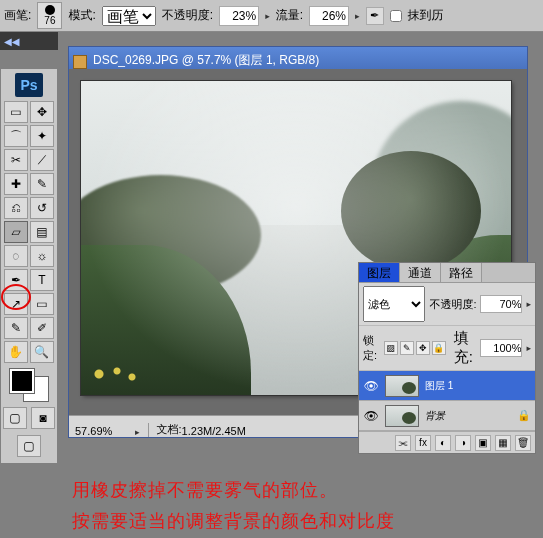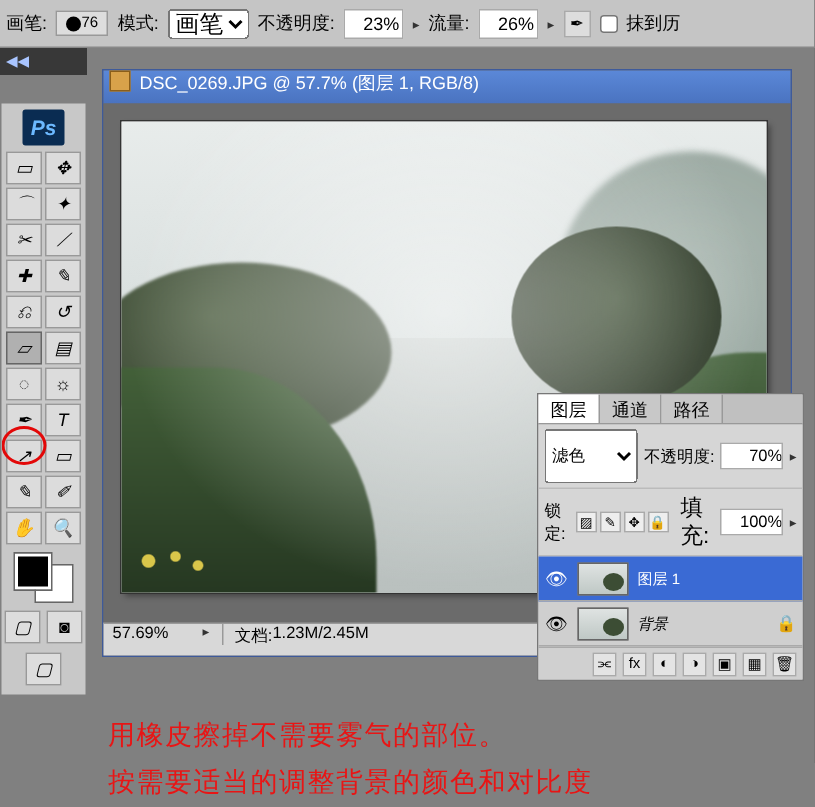--- a/index.html
+++ b/index.html
@@ -1,73 +1,73 @@
 <!DOCTYPE html>
 <html><head>
 <meta charset="utf-8">
 <style>
 * { box-sizing: border-box; margin: 0; padding: 0; font-family: "SimSun", "Arial", sans-serif; }
 body { background: #808080; width: 543px; height: 538px; overflow: hidden; position: relative; }
 
 
 .options-bar { background: #c5c5c5; height: 32px; display: flex; align-items: center; padding: 2px 4px; font-size: 12px; border-bottom: 1px solid #888; }
 .options-bar > * { margin-right: 6px; }
-.brush-preset { display: flex; flex-direction: row; align-items: center; border: 1px solid #999; padding: 2px 6px; background: #ddd; }
+.brush-preset { display: flex; flex-direction: column; align-items: center; border: 1px solid #999; padding: 2px 6px; background: #ddd; }
 .brush-dot { width: 10px; height: 10px; background: #000; border-radius: 50%; }
 .brush-size { font-size: 10px; }
 .mode-select { height: 20px; font-size: 16px; }
 .pct-input { width: 40px; height: 20px; text-align: right; font-size: 12px; border: 1px solid #aaa; padding-right: 2px; }
 .chevron { font-size: 9px; color: #333; }
 .check { width: 12px; height: 12px; }
 .icon-sm { width: 18px; height: 18px; display: flex; align-items: center; justify-content: center; border: 1px solid #aaa; background: #ddd; font-size: 11px; }
 
 
 .collapse-bar { background: #383838; color: #a9c5ff; height: 18px; width: 58px; display: flex; align-items: center; justify-content: flex-start; padding-left: 4px; font-size: 10px; }
 
 
 .left-col { position: absolute; left: 0; top: 32px; width: 58px; }
-.toolbox { background: #c8c8c8; border: 1px solid #808080; padding: 4px 2px 6px 2px; margin-top: 18px; font-style: italic; }
+.toolbox { background: #c8c8c8; border: 1px solid #808080; padding: 4px 2px 6px 2px; margin-top: 18px; }
 .ps-logo { background: #0a2c52; color: #6cb9ff; width: 28px; height: 24px; display: flex; align-items: center; justify-content: center; font-weight: bold; font-size: 14px; margin: 0 auto 4px auto; border-radius: 2px; }
 .tool-grid { display: grid; grid-template-columns: 24px 24px; gap: 2px; justify-content: center; }
 .tool { width: 24px; height: 22px; background: #dcdcdc; border: 1px solid #999; display: flex; align-items: center; justify-content: center; font-size: 12px; position: relative; }
 .tool.selected { background: #b0b0b0; border-color: #666; }
 .swatches { width: 38px; height: 32px; position: relative; margin: 6px auto 0 auto; }
 .swatch-fg { position: absolute; width: 24px; height: 24px; background: #000; border: 2px solid #fff; outline: 1px solid #666; left: 0; top: 0; z-index: 2; }
 .swatch-bg { position: absolute; width: 24px; height: 24px; background: #fff; border: 2px solid #fff; outline: 1px solid #666; right: 0; bottom: 0; z-index: 1; }
 .qm-row { display: flex; justify-content: center; gap: 4px; margin-top: 6px; }
 .qm-row .tool { background: #ddd; }
 .red-circle { position: absolute; left: 1px; top: 252px; width: 30px; height: 26px; border: 2px solid #e30808; border-radius: 50%; z-index: 5; pointer-events: none; }
 
 
 .doc-window { position: absolute; left: 68px; top: 46px; width: 460px; height: 392px; background: #6b6b6b; border: 1px solid #3e5a9a; }
-.title-bar { background: linear-gradient(#5b88d8,#4a73c0); height: 22px; display: flex; align-items: flex-start; color: #fff; font-size: 12px; padding: 0 4px; }
+.title-bar { background: linear-gradient(#5b88d8,#4a73c0); height: 22px; display: flex; align-items: flex-end; color: #fff; font-size: 12px; padding: 0 4px; }
 .title-bar .doc-icon { width: 14px; height: 14px; background: #d8a24a; border: 1px solid #8a5e1a; margin-right: 6px; }
 .canvas-area { position: relative; background: #6b6b6b; height: 346px; }
 .canvas-shadow { position: absolute; left: 12px; top: 12px; width: 430px; height: 314px; background: #f7f7f7; box-shadow: 0 0 0 1px #333, 2px 2px 4px rgba(0,0,0,.4); overflow: hidden; }
 .canvas-img { width: 100%; height: 100%; }
 
 .sky { position: absolute; inset: 0; background: linear-gradient(#e8eceb,#d6dddc 50%,#c8d0cf); }
 .hill-left { position: absolute; left: -20px; bottom: 100px; width: 200px; height: 120px; background: radial-gradient(ellipse at 40% 30%, #5a6a4f, #3d4a36 70%); border-radius: 50%; filter: blur(1px); }
 .hill-right { position: absolute; right: 30px; top: 70px; width: 140px; height: 120px; background: radial-gradient(ellipse at 50% 40%, #4a5a41, #2e3a28 70%); border-radius: 50%; filter: blur(.5px); }
 .hill-far { position: absolute; right: -40px; top: 20px; width: 180px; height: 180px; background: radial-gradient(ellipse at 50% 50%, #90a298, #6e8277 70%); border-radius: 50%; filter: blur(2px); opacity: .6; }
 .river { position: absolute; left: 100px; bottom: 0; width: 240px; height: 170px; background: linear-gradient(#cdd3d1,#b8bfbd); transform: perspective(300px) rotateX(50deg); transform-origin: top; }
 .bank-left { position: absolute; left: -10px; bottom: -10px; width: 180px; height: 160px; background: linear-gradient(#436039,#243520); border-top-right-radius: 60% 80%; filter: blur(.6px); }
 .bank-right { position: absolute; right: -10px; bottom: 40px; width: 110px; height: 120px; background: linear-gradient(#4d6a45,#2c4024); border-top-left-radius: 80% 60%; filter: blur(.6px); }
 .fog { position: absolute; inset: 0; background: radial-gradient(ellipse at 50% 40%, rgba(255,255,255,.5), rgba(255,255,255,0) 70%); }
 .flowers { position: absolute; left: 6px; bottom: 6px; width: 60px; height: 30px; background: radial-gradient(circle at 20% 50%, #d9c64a 0 4px, transparent 5px), radial-gradient(circle at 50% 40%, #d9c64a 0 3px, transparent 4px), radial-gradient(circle at 75% 60%, #d9c64a 0 3px, transparent 4px); }
 
-.status-bar { height: 22px; background: #d8d8d8; border-top: 1px solid #999; display: flex; align-items: flex-start; font-size: 11px; padding: 0 6px; }
+.status-bar { height: 22px; background: #d8d8d8; border-top: 1px solid #999; display: flex; align-items: flex-end; font-size: 11px; padding: 0 6px; }
 .status-bar .zoom { width: 60px; }
 .status-bar .sep { width: 1px; height: 14px; background: #999; margin: 0 8px; }
 
 
 .layers-panel { position: absolute; left: 358px; top: 262px; width: 178px; background: #d6d6d6; border: 1px solid #777; font-size: 12px; }
 .panel-tabs { display: flex; background: #c0c0c0; height: 20px; border-bottom: 1px solid #999; }
 .panel-tab { padding: 2px 8px; border-right: 1px solid #999; background: #c8c8c8; cursor: default; }
-.panel-tab.active { background: #ffffff; }
+.panel-tab.active { background: #1d4ed8; }
 .panel-row { display: flex; align-items: center; padding: 3px 4px; background: #d6d6d6; border-bottom: 1px solid #bbb; gap: 4px; }
 .blend-select { flex: 1; height: 36px; font-size: 11px; }
 .opa-input { width: 42px; text-align: right; font-size: 11px; height: 18px; border: 1px solid #aaa; }
 .lock-icons { display: flex; gap: 2px; }
 .lock-icons span { width: 14px; height: 14px; border: 1px solid #aaa; background: #eee; display: flex; align-items: center; justify-content: center; font-size: 9px; }
 .layer-list { background: #cfcfcf; }
 .layer { display: flex; align-items: center; height: 30px; border-bottom: 1px solid #aaa; padding: 0 4px; gap: 6px; }
 .layer.selected { background: #3a6ad4; color: #fff; }
 .eye { width: 16px; text-align: center; }
 .thumb { width: 34px; height: 22px; border: 1px solid #666; background: #888; position: relative; overflow: hidden; }

